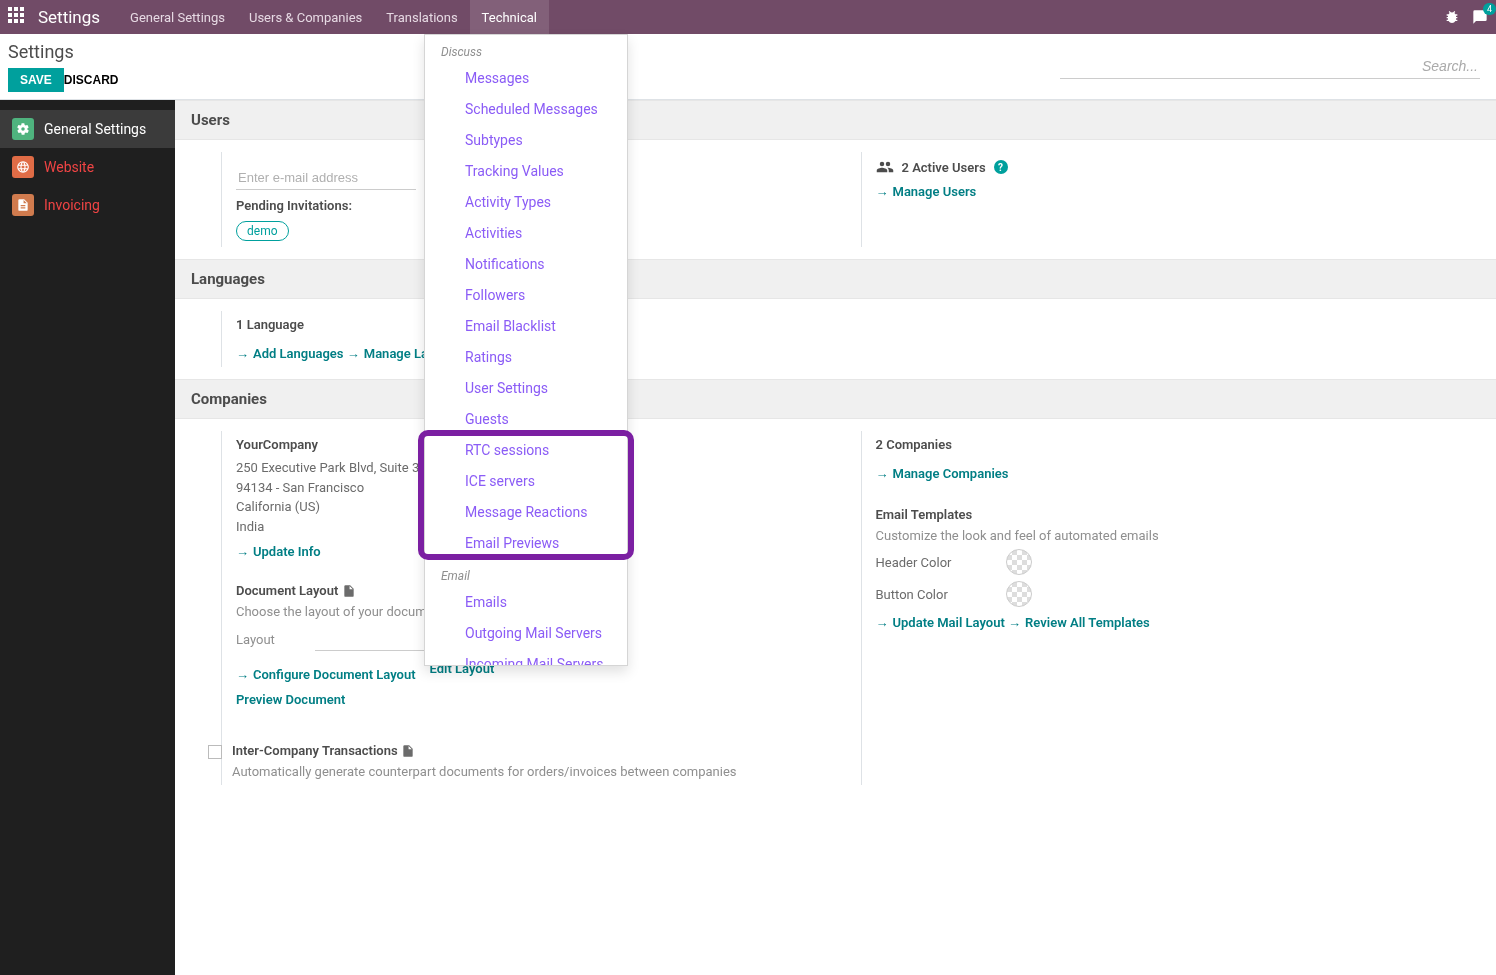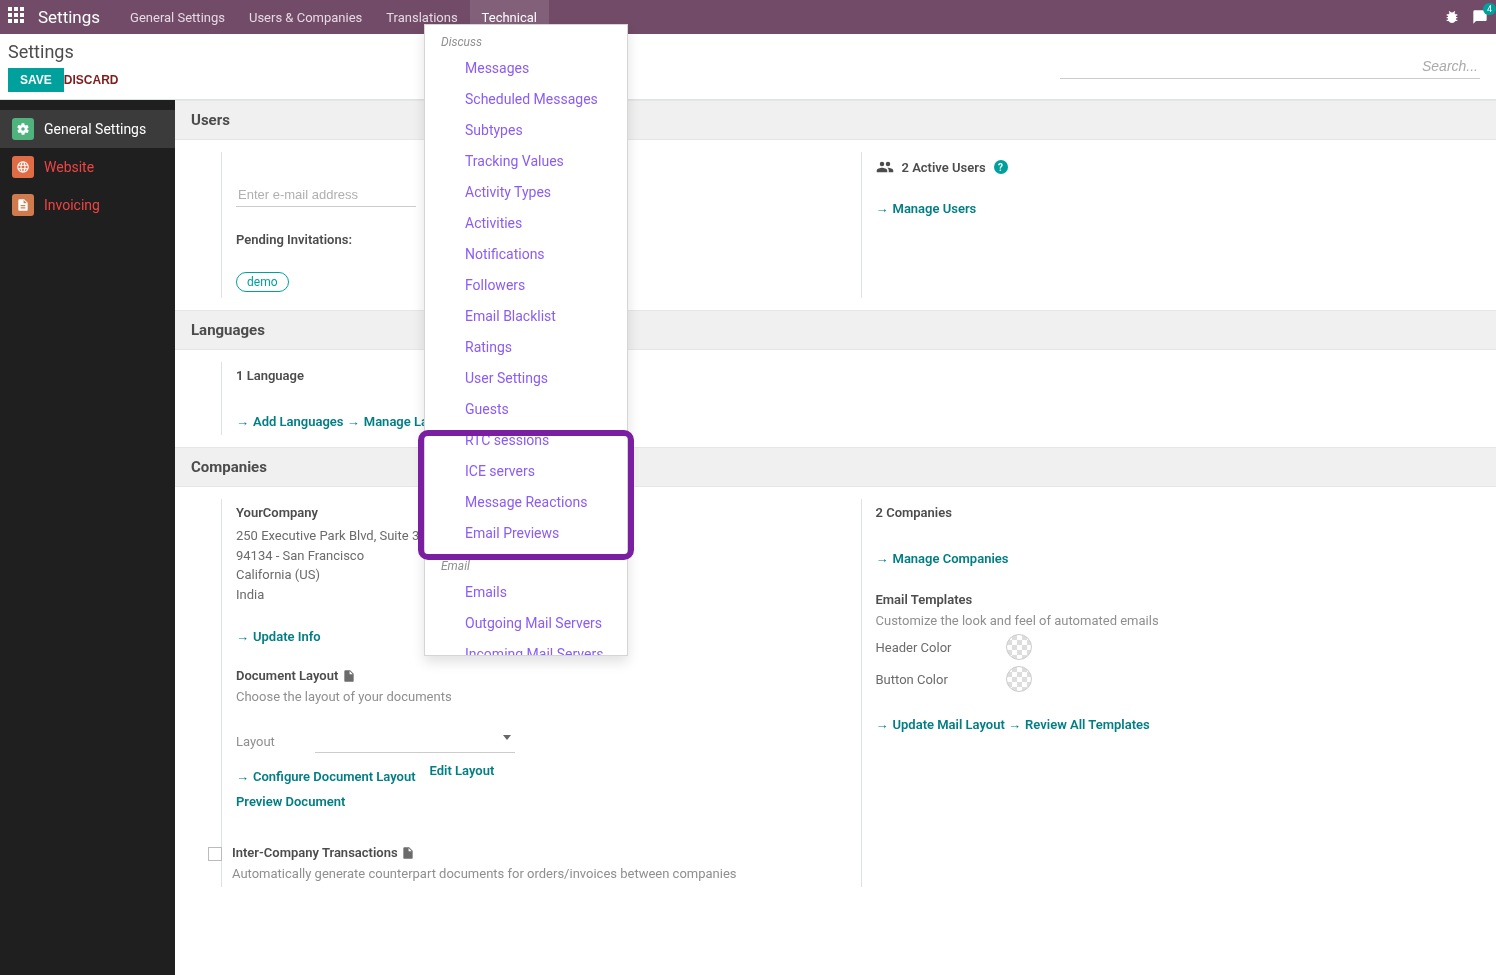--- a/index.html
+++ b/index.html
@@ -60,21 +60,21 @@
   }
   .cp-left { display: flex; flex-direction: column; gap: 6px; }
   .cp-breadcrumb { font-size: 18px; color: #4c4c4c; }
   .cp-buttons { display: flex; gap: 0; align-items: center; }
   .btn-primary {
     background: #00a09d; color: #fff; border: none;
     padding: 5px 12px; font-weight: 600; font-size: 12px;
     text-transform: uppercase; cursor: pointer;
   }
   .btn-link {
-    background: none; border: none; color: #7f1d1d;
+    background: none; border: none; color: #000000;
     font-weight: 600; font-size: 12px; text-transform: uppercase; cursor: pointer;
   }
   .cp-right { margin-left: auto; }
   .cp-search {
     border: none; border-bottom: 1px solid #ccc;
     font-size: 14px; padding: 4px 2px; width: 420px; outline: none; text-align: right;
   }
   .cp-search::placeholder { color: #aaa; font-style: italic; }
 
   
@@ -180,21 +180,21 @@
     cursor: pointer;
   }
   .kv-row { display: flex; align-items: center; gap: 40px; margin-top: 6px; }
   .kv-row .k { width: 90px; color: #6b6b6b; }
 
   .doc-icon { width: 14px; height: 14px; display: inline-block; vertical-align: text-bottom; }
 
   
   .dropdown {
     position: absolute;
-    top: 24px; left: 424px;
+    top: 34px; left: 424px;
     width: 204px;
     height: 632px;
     background: #fff;
     border: 1px solid #d5d5d5;
     box-shadow: 0 6px 12px rgba(0,0,0,0.12);
     overflow: hidden;
     z-index: 20;
   }
   .dropdown-inner {
     height: 100%;
@@ -218,21 +218,21 @@
   .highlight-box {
     position: absolute;
     top: 430px; left: 418px;
     width: 216px; height: 130px;
     border: 6px solid #7b1fa2;
     border-radius: 10px;
     z-index: 30;
     pointer-events: none;
   }
 
-  .mt8 { margin-top: 25px; }
+  .mt8 { margin-top: 8px; }
   .mt4 { margin-top: 4px; }
 
 </style>
 </head>
 <body>
 
 <div class="navbar">
   <div class="nav-apps">
     <span></span>
       <span></span>

